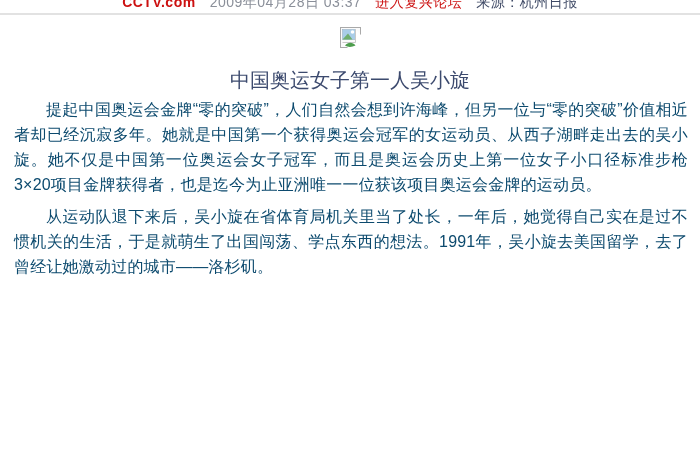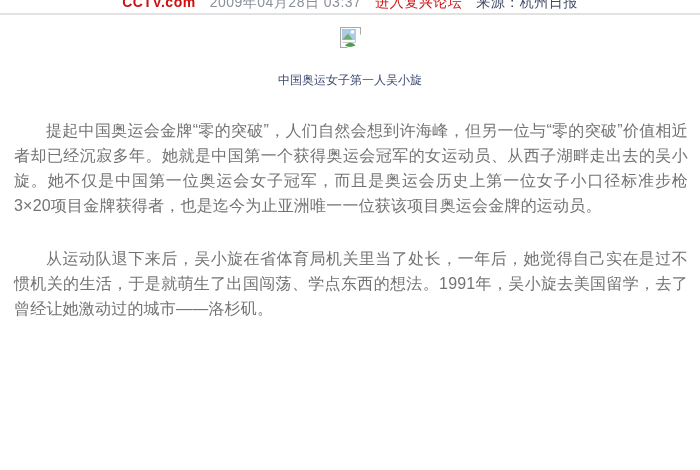--- a/index.html
+++ b/index.html
@@ -42,34 +42,34 @@
     margin-top: 27px;
     text-align: center;
     height: 21px;
     line-height: 0;
   }
   .broken-img { display: inline-block; }
 
   .article-title {
     margin: 22px 0 0 0;
     text-align: center;
-    font-size: 12px;
+    font-size: 20px;
     font-weight: 400;
     line-height: 20px;
     color: #3c4a6e;
   }
 
   .content {
     padding: 0 12px 0 14px;
   }
   .content p {
-    margin: 28px 0;
+    margin: 7px 0;
     font-size: 16px;
     line-height: 25px;
-    color: #737373;
+    color: #0c4a6e;
     text-indent: 2em;
     text-align: justify;
     letter-spacing: 0.2px;
   }
 </style>
 </head>
 <body>
 
 <div class="topbar">
   <span class="site-name">CCTV.com</span><span class="meta-date">2009年04月28日 03:37</span><span class="forum-link">进入复兴论坛</span><span class="source-text">来源：杭州日报</span>

